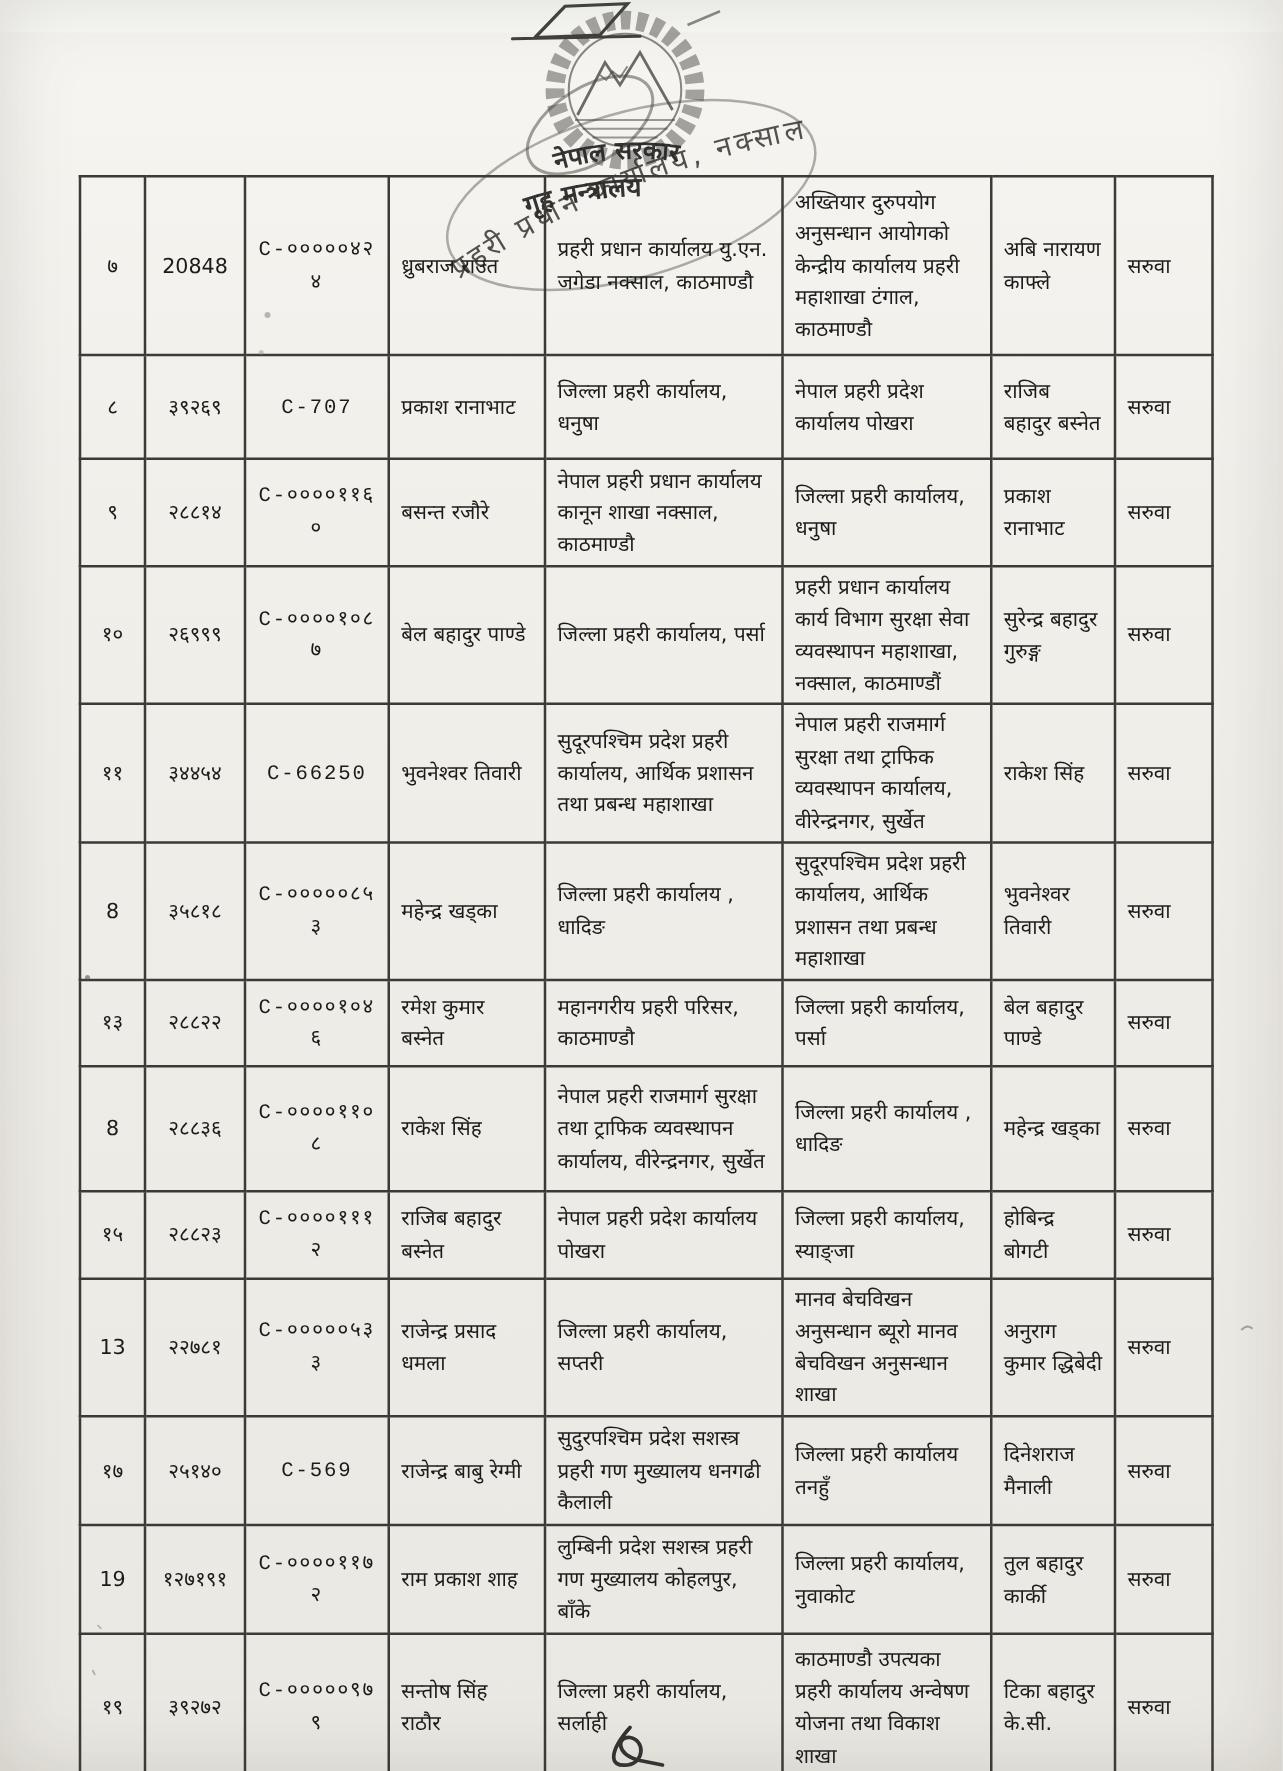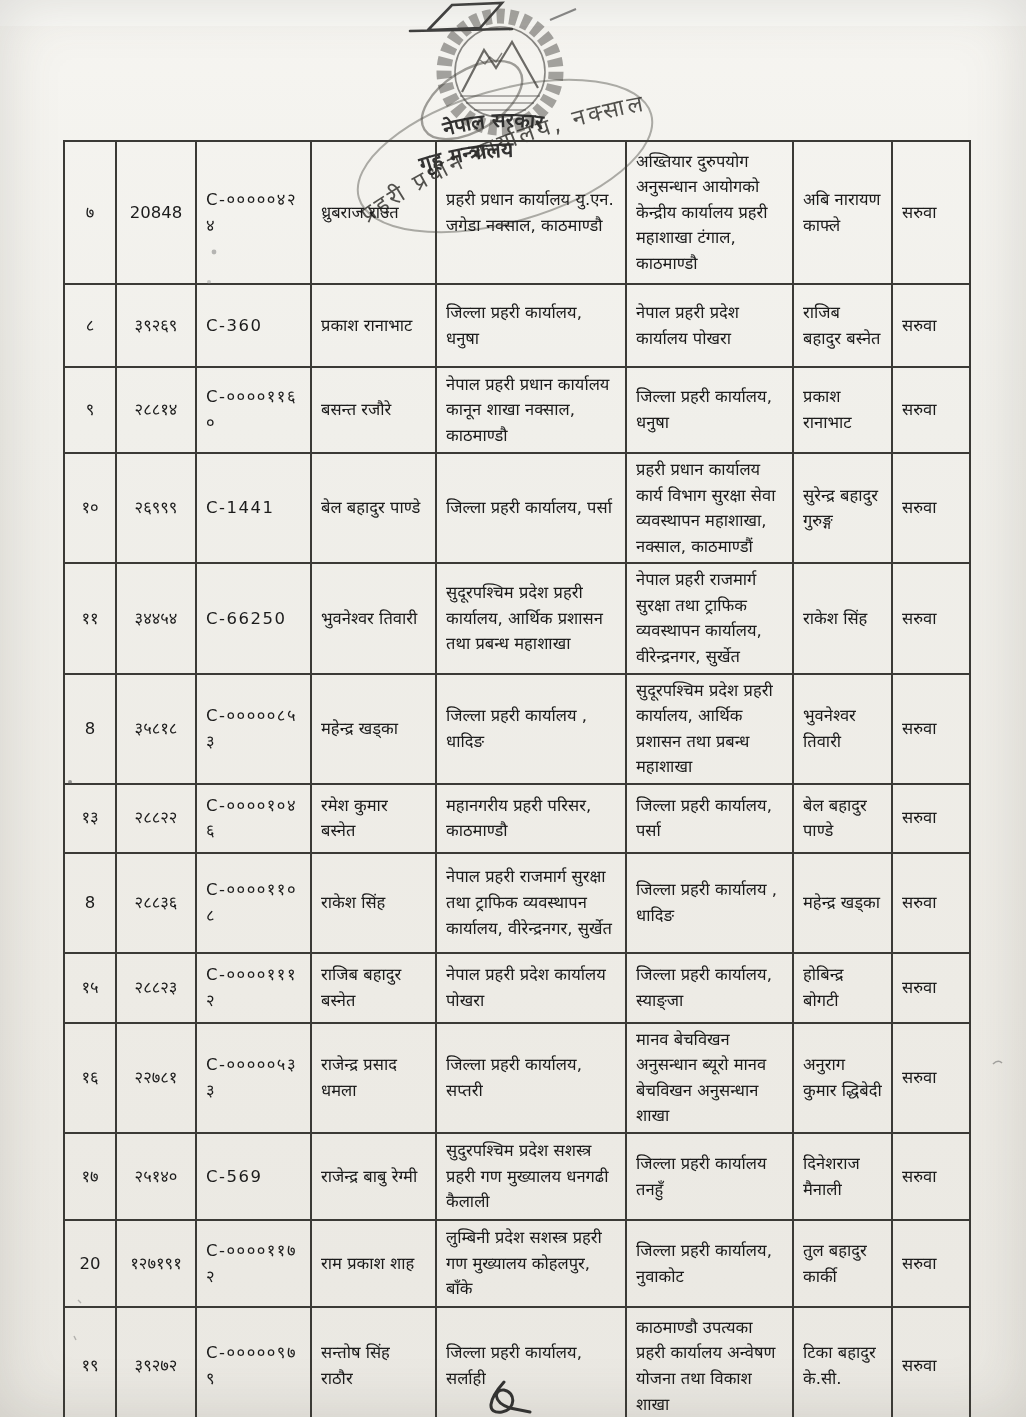--- a/index.html
+++ b/index.html
@@ -13,21 +13,21 @@
     box-shadow:inset 0 0 60px rgba(90,85,70,.18);}
   table.transfer{
     position:absolute;left:63px;top:140px;width:906px;
     border-collapse:collapse;table-layout:fixed;
   }
   table.transfer td{
     border:2px solid #3b3a36;padding:3px 9px;font-size:16.5px;line-height:1.55;
     vertical-align:middle;overflow:hidden;word-wrap:break-word;
   }
   td.c{text-align:center;padding:3px 2px;}
-  td.code{letter-spacing:1.5px;font-size:15px;text-align:left;padding:3px 2px;}
+  td.code{letter-spacing:1.5px;font-size:15px;text-align:center;padding:3px 2px;font-family:Liberation Mono, monospace;}
   svg text{font-family:"DejaVu Sans","Liberation Sans",sans-serif;}
   .marks{position:absolute;pointer-events:none;}
 </style>
 </head>
 <body>
 
 <div class="page">
   <div class="topstrip"></div>
 
   <svg class="marks" style="left:400px;top:0;" width="230" height="42" viewBox="0 0 230 42">
@@ -82,41 +82,41 @@
           <td class="code">C-०००००४२४</td>
           <td>ध्रुबराज राउत</td>
           <td>प्रहरी प्रधान कार्यालय यु.एन. जगेडा नक्साल, काठमाण्डौ</td>
           <td>अख्तियार दुरुपयोग अनुसन्धान आयोगको केन्द्रीय कार्यालय प्रहरी महाशाखा टंगाल, काठमाण्डौ</td>
           <td>अबि नारायण काफ्ले</td>
           <td>सरुवा</td>
         </tr>
         <tr style="height: 83px;">
           <td class="c">८</td>
           <td class="c">३९२६९</td>
-          <td class="code">C-360</td>
+          <td class="code">C-707</td>
           <td>प्रकाश रानाभाट</td>
           <td>जिल्ला प्रहरी कार्यालय, धनुषा</td>
           <td>नेपाल प्रहरी प्रदेश कार्यालय पोखरा</td>
           <td>राजिब बहादुर बस्नेत</td>
           <td>सरुवा</td>
         </tr>
         <tr style="height: 86px;">
           <td class="c">९</td>
           <td class="c">२८८१४</td>
           <td class="code">C-००००११६०</td>
           <td>बसन्त रजौरे</td>
           <td>नेपाल प्रहरी प्रधान कार्यालय कानून शाखा नक्साल, काठमाण्डौ</td>
           <td>जिल्ला प्रहरी कार्यालय, धनुषा</td>
           <td>प्रकाश रानाभाट</td>
           <td>सरुवा</td>
         </tr>
         <tr style="height: 108px;">
           <td class="c">१०</td>
           <td class="c">२६९९९</td>
-          <td class="code">C-1441</td>
+          <td class="code">C-००००१०८७</td>
           <td>बेल बहादुर पाण्डे</td>
           <td>जिल्ला प्रहरी कार्यालय, पर्सा</td>
           <td>प्रहरी प्रधान कार्यालय कार्य विभाग सुरक्षा सेवा व्यवस्थापन महाशाखा, नक्साल, काठमाण्डौं</td>
           <td>सुरेन्द्र बहादुर गुरुङ्ग</td>
           <td>सरुवा</td>
         </tr>
         <tr style="height: 108px;">
           <td class="c">११</td>
           <td class="c">३४४५४</td>
           <td class="code">C-66250</td>
@@ -160,41 +160,41 @@
           <td class="c">१५</td>
           <td class="c">२८८२३</td>
           <td class="code">C-००००१११२</td>
           <td>राजिब बहादुर बस्नेत</td>
           <td>नेपाल प्रहरी प्रदेश कार्यालय पोखरा</td>
           <td>जिल्ला प्रहरी कार्यालय, स्याङ्जा</td>
           <td>होबिन्द्र बोगटी</td>
           <td>सरुवा</td>
         </tr>
         <tr style="height: 98px;">
-          <td class="c">१६</td>
+          <td class="c">13</td>
           <td class="c">२२७८१</td>
           <td class="code">C-०००००५३३</td>
           <td>राजेन्द्र प्रसाद धमला</td>
           <td>जिल्ला प्रहरी कार्यालय, सप्तरी</td>
           <td>मानव बेचविखन अनुसन्धान ब्यूरो  मानव बेचविखन अनुसन्धान शाखा</td>
           <td>अनुराग कुमार द्धिबेदी</td>
           <td>सरुवा</td>
         </tr>
         <tr style="height: 87px;">
           <td class="c">१७</td>
           <td class="c">२५१४०</td>
           <td class="code">C-569</td>
           <td>राजेन्द्र बाबु रेग्मी</td>
           <td>सुदुरपश्चिम प्रदेश सशस्त्र प्रहरी गण मुख्यालय धनगढी कैलाली</td>
           <td>जिल्ला प्रहरी कार्यालय तनहुँ</td>
           <td>दिनेशराज मैनाली</td>
           <td>सरुवा</td>
         </tr>
         <tr style="height: 87px;">
-          <td class="c">20</td>
+          <td class="c">19</td>
           <td class="c">१२७१९१</td>
           <td class="code">C-००००११७२</td>
           <td>राम प्रकाश शाह</td>
           <td>लुम्बिनी प्रदेश  सशस्त्र प्रहरी गण मुख्यालय कोहलपुर, बाँके</td>
           <td>जिल्ला प्रहरी कार्यालय, नुवाकोट</td>
           <td>तुल बहादुर कार्की</td>
           <td>सरुवा</td>
         </tr>
         <tr style="height: 118px;">
           <td class="c">१९</td>

